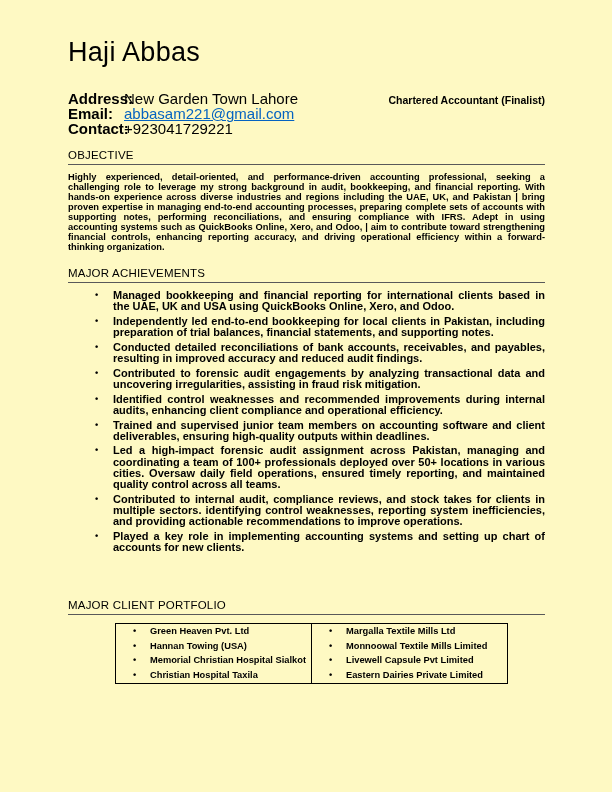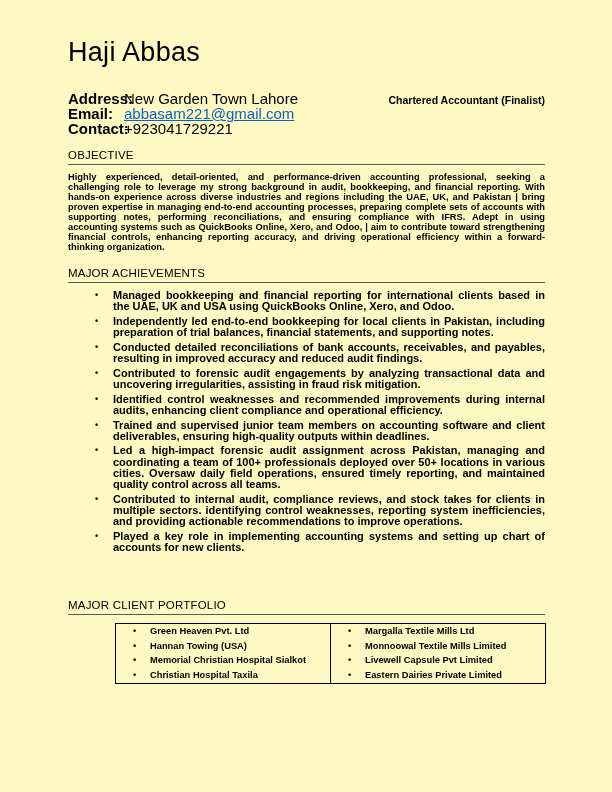--- a/index.html
+++ b/index.html
@@ -73,21 +73,21 @@
     font-size: 11px;
     font-weight: 700;
     line-height: 11.2px;
     text-align: justify;
   }
   .portfolio-section { margin-top: 46px; }
   .client-table {
     border-collapse: collapse;
     border: 1px solid #000;
     margin-left: 47px;
-    width: 431px;
+    width: 393px;
     margin-top: 8px;
     table-layout: fixed;
   }
   .client-table td {
     width: 50%;
     border-left: 1px solid #000;
     padding: 1.8px 4px 1.8px 0;
     vertical-align: top;
   }
   .client-table td:first-child { border-left: none; }

